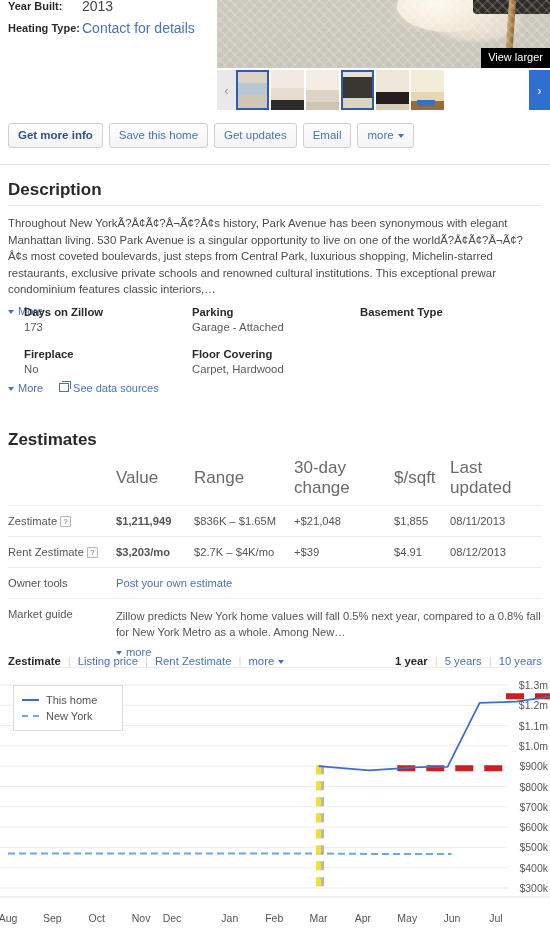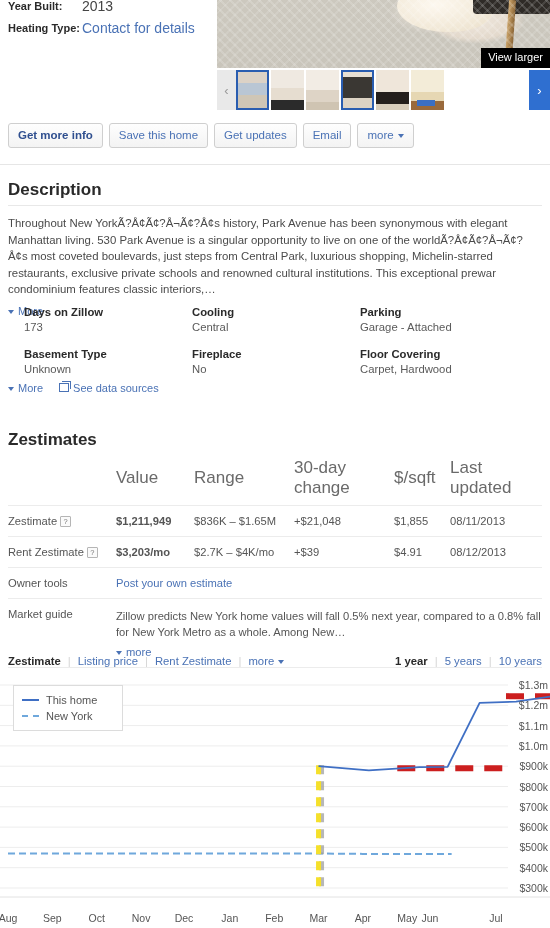--- a/index.html
+++ b/index.html
@@ -190,30 +190,25 @@
     <p>Throughout New YorkÃ?Å¢Ã¢?Å¬Ã¢?Å¢s history, Park Avenue has been synonymous with elegant Manhattan living. 530 Park Avenue is a singular opportunity to live on one of the worldÃ?Å¢Ã¢?Å¬Ã¢?Å¢s most coveted boulevards, just steps from Central Park, luxurious shopping, Michelin-starred restaurants, exclusive private schools and renowned cultural institutions. This exceptional prewar condominium features classic interiors,…</p>
     <a class="more-link"><i class="tri"></i><span>More</span></a>
   </div>
 
   <div class="facts-grid">
     <div class="fcol">
       <div class="fname">Days on Zillow</div>
       <div class="fvalue">173</div>
     </div>
     <div class="fcol">
-      <div class="fname">Cooling</div>
-      <div class="fvalue">Central</div>
-    </div>
-    <div class="fcol">
       <div class="fname">Parking</div>
       <div class="fvalue">Garage - Attached</div>
     </div>
     <div class="fcol">
       <div class="fname">Basement Type</div>
-      <div class="fvalue">Unknown</div>
     </div>
     <div class="fcol">
       <div class="fname">Fireplace</div>
       <div class="fvalue">No</div>
     </div>
     <div class="fcol">
       <div class="fname">Floor Covering</div>
       <div class="fvalue">Carpet, Hardwood</div>
     </div>
   </div>
@@ -329,24 +324,24 @@
         <div class="yaxis-lab" style="top: 151.1px;">$600k</div>
         <div class="yaxis-lab" style="top: 171.4px;">$500k</div>
         <div class="yaxis-lab" style="top: 191.7px;">$400k</div>
         <div class="yaxis-lab" style="top: 212px;">$300k</div>
       </div>
     <div id="xlabels">
         <div class="xaxis-lab" style="left: 8px;">Aug</div>
         <div class="xaxis-lab" style="left: 52.3636px;">Sep</div>
         <div class="xaxis-lab" style="left: 96.7273px;">Oct</div>
         <div class="xaxis-lab" style="left: 141.091px;">Nov</div>
-        <div class="xaxis-lab" style="left: 184px;">Dec</div>
+        <div class="xaxis-lab" style="left: 172px;">Dec</div>
         <div class="xaxis-lab" style="left: 229.818px;">Jan</div>
         <div class="xaxis-lab" style="left: 274.182px; margin-top: 19px;">Feb</div>
         <div class="xaxis-lab" style="left: 318.545px;">Mar</div>
         <div class="xaxis-lab" style="left: 362.909px;">Apr</div>
         <div class="xaxis-lab" style="left: 407.273px;">May</div>
-        <div class="xaxis-lab" style="left: 430px;">Jun</div>
+        <div class="xaxis-lab" style="left: 452px;">Jun</div>
         <div class="xaxis-lab" style="left: 496px;">Jul</div>
       </div>
   </div>
 
 </div>
 
 </body></html>

